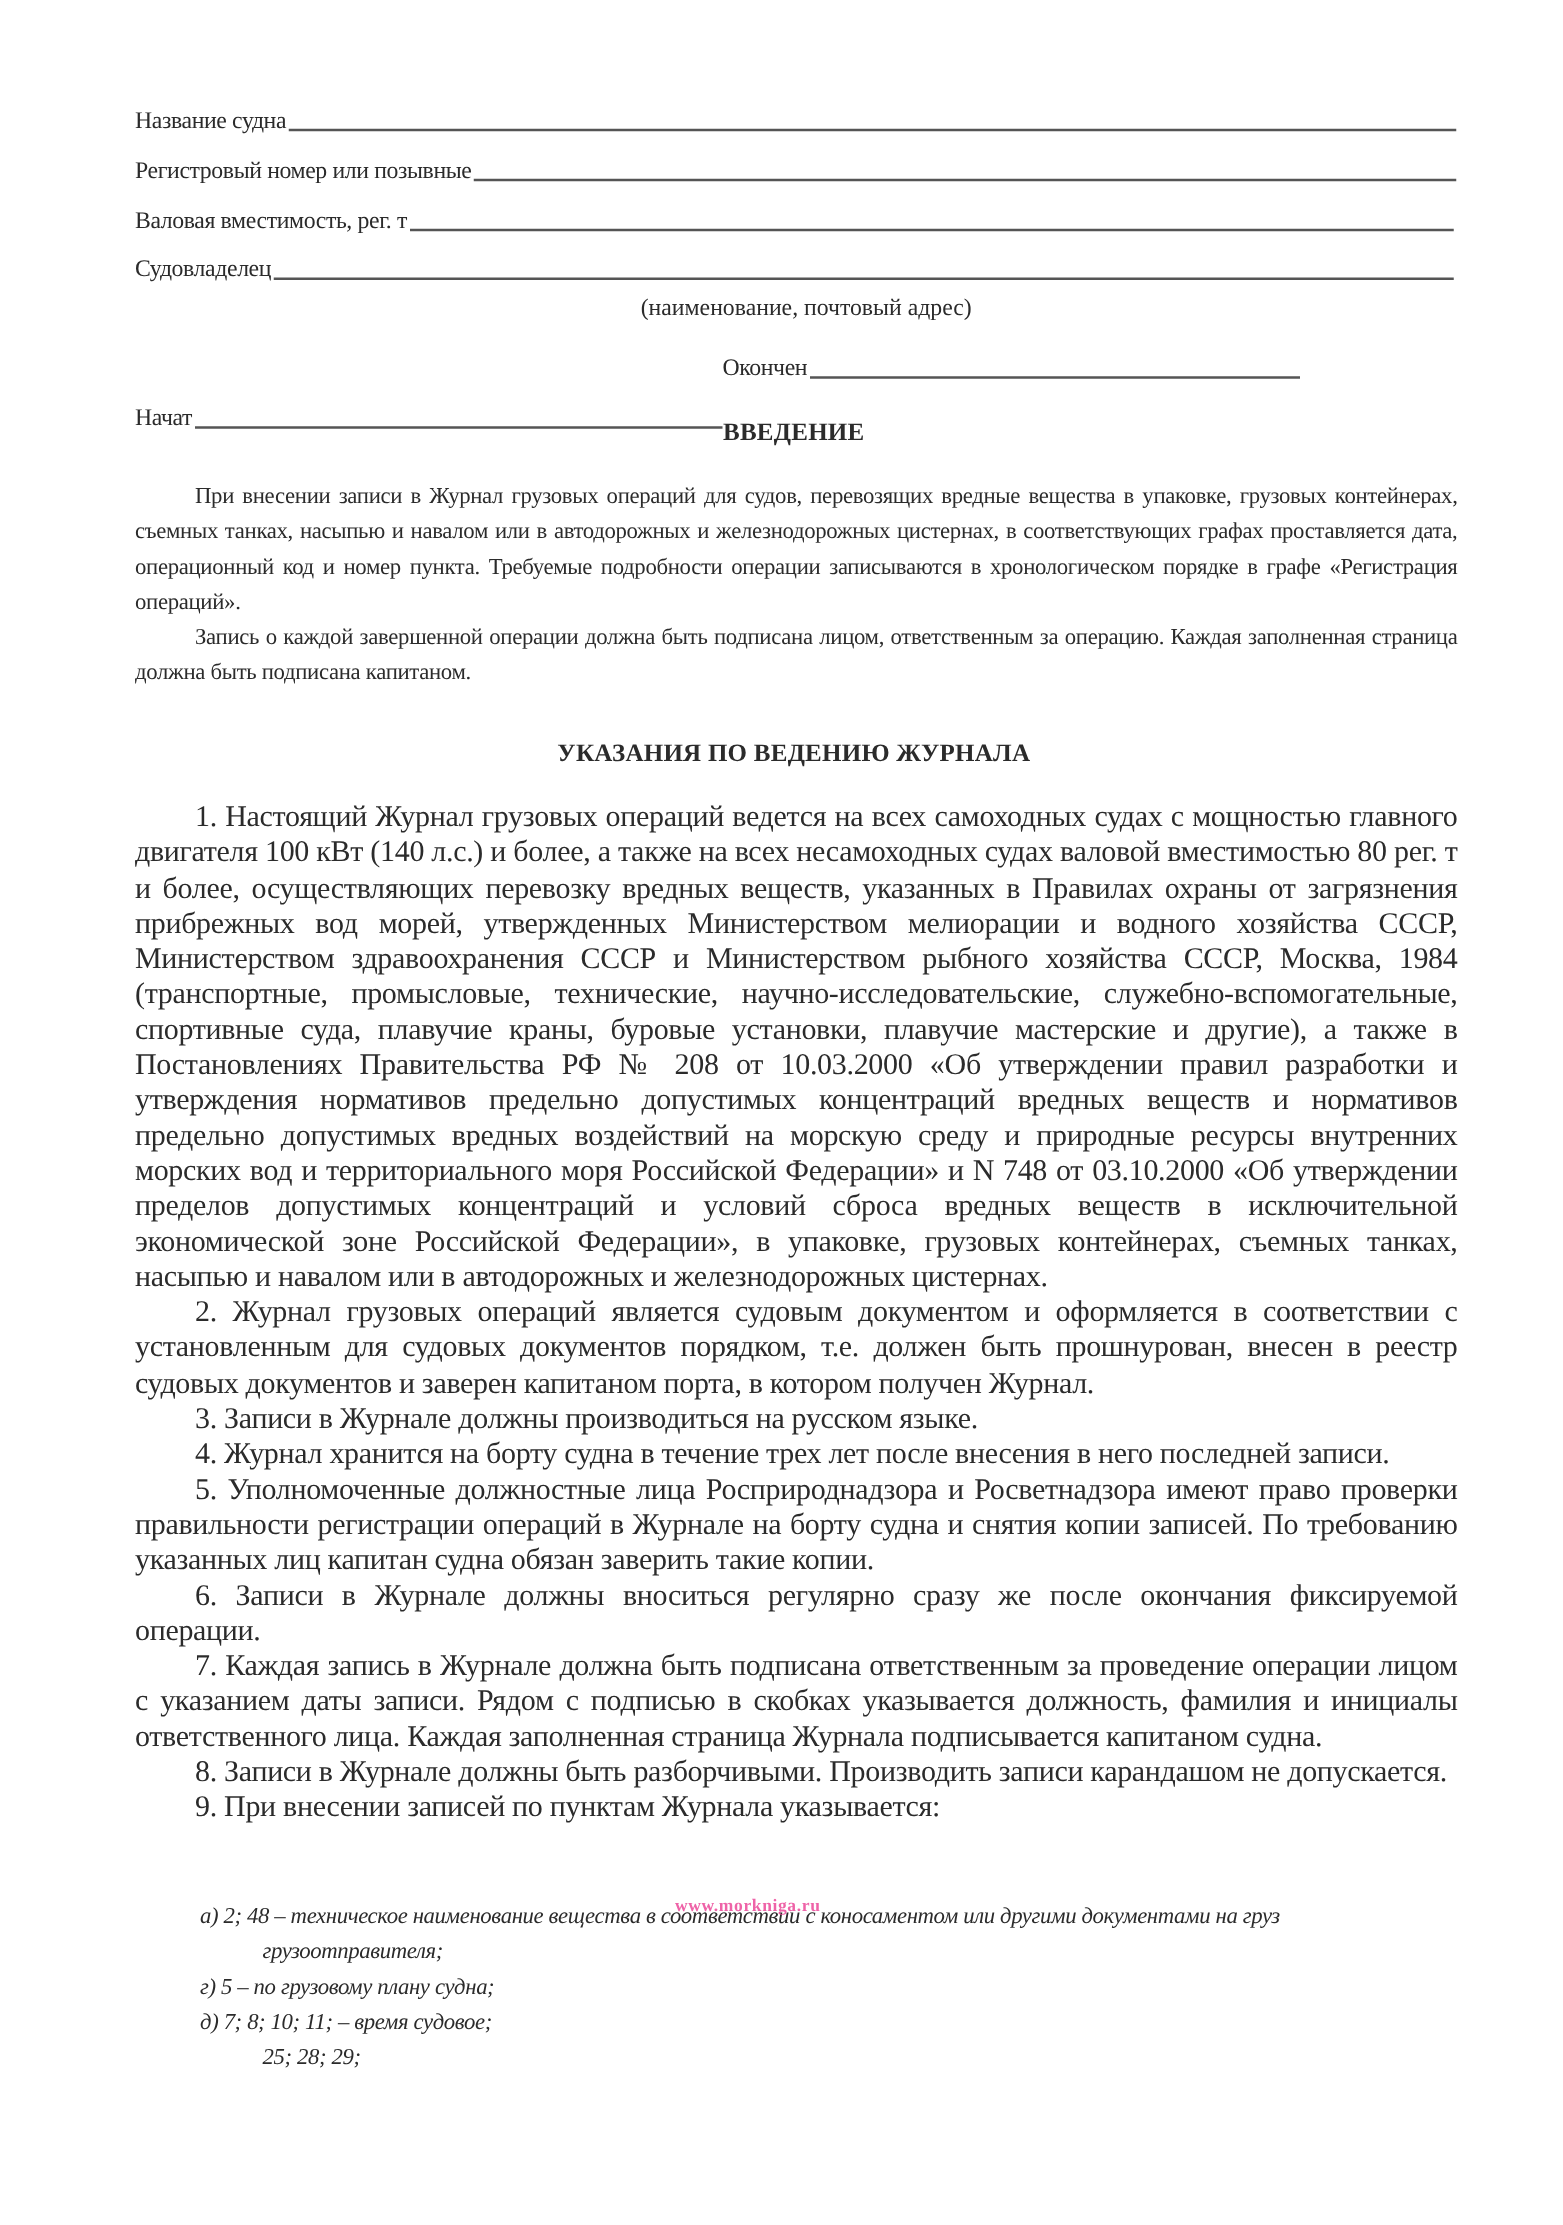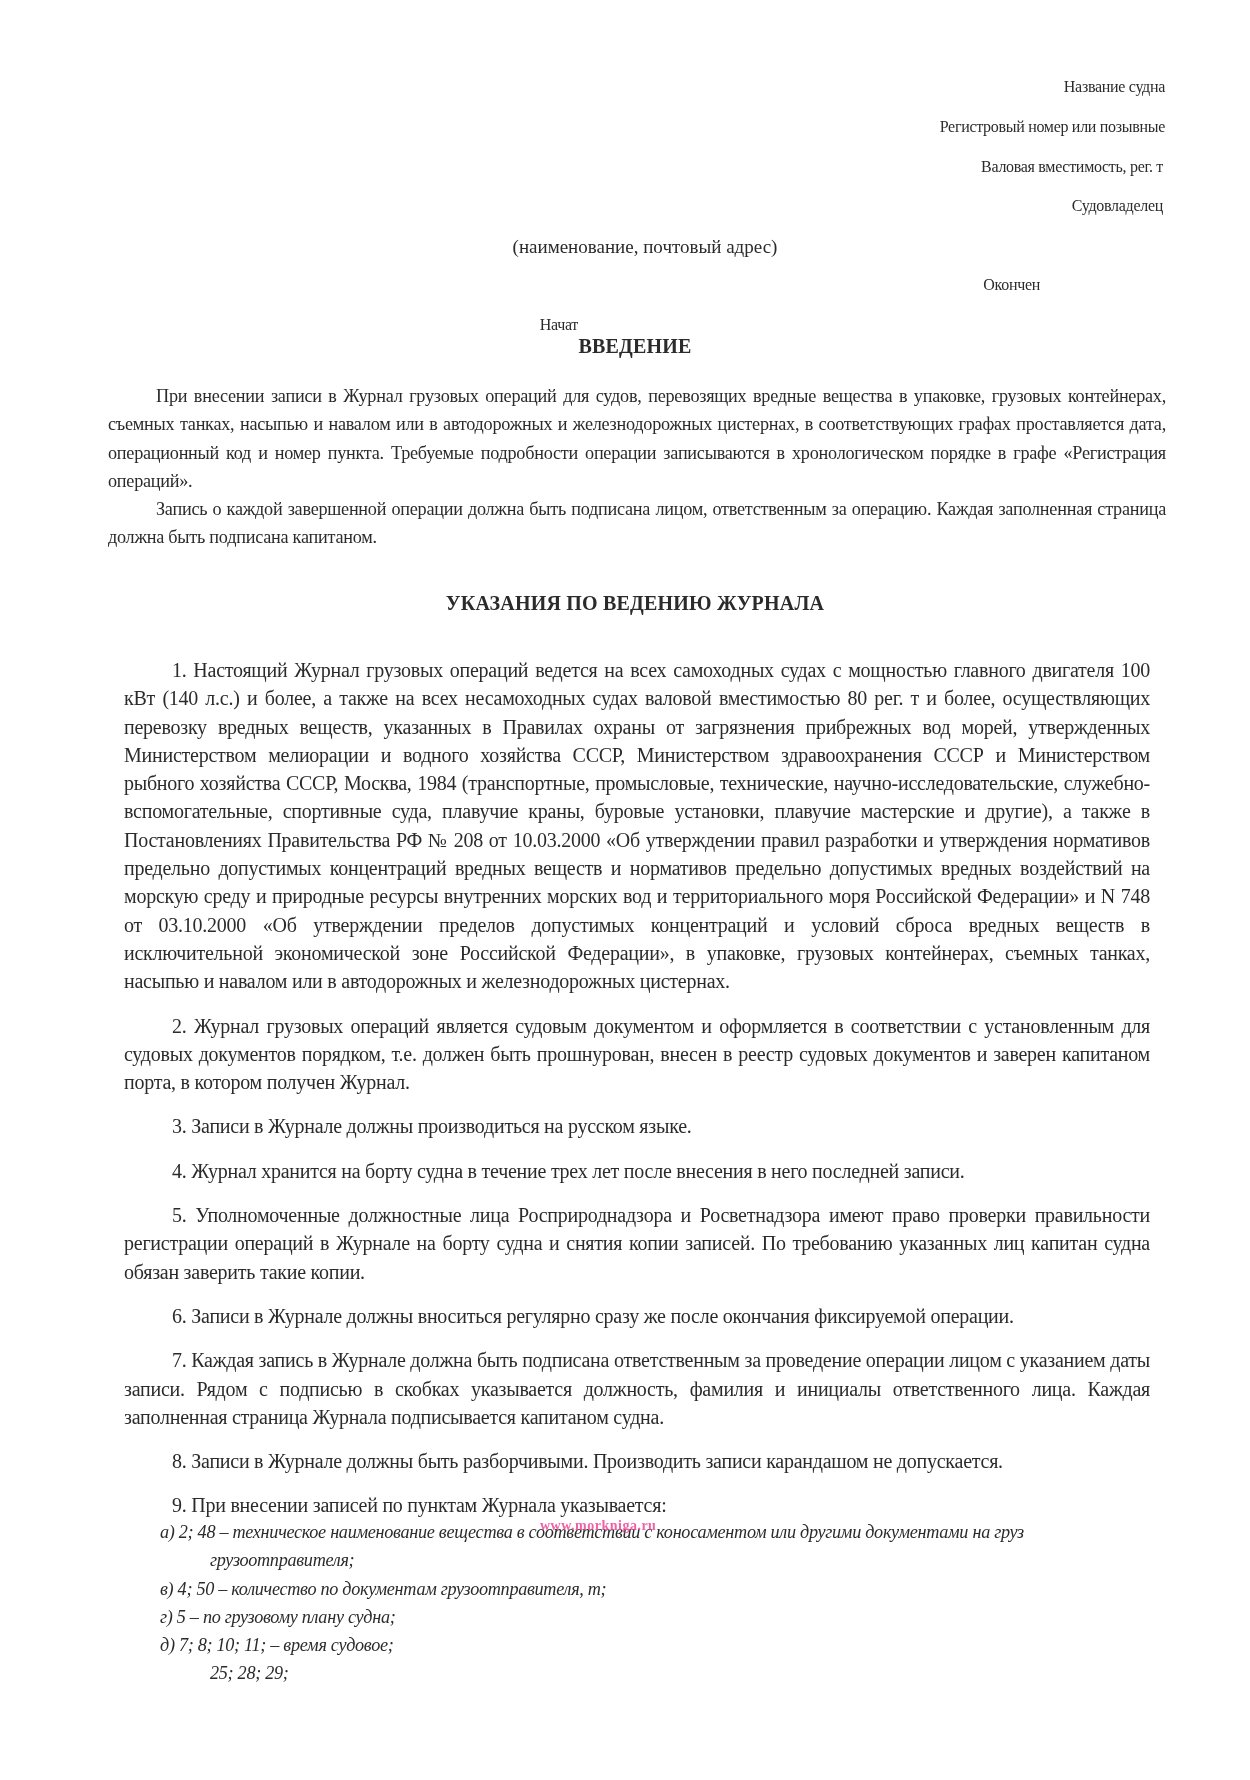--- a/index.html
+++ b/index.html
@@ -4,21 +4,21 @@
   <style>
     html, body { margin: 0; padding: 0; background: #ffffff; }
     body {
       width: 1250px; height: 1780px; position: relative; overflow: hidden;
       font-family: "Liberation Serif", "DejaVu Serif", serif;
       color: #2b2b2b;
     }
     .page { position: absolute; left: 0; top: 0; width: 1250px; height: 1780px; }
 
     
-    .field { position: absolute; left: 108px; height: 30px; display: flex; align-items: flex-end; font-size: 16px; flex-direction: column; }
+    .field { position: absolute; left: 108px; height: 30px; display: flex; align-items: flex-end; font-size: 19px; }
     .field .lbl { white-space: nowrap; letter-spacing: -0.3px; }
     .field .line { flex: 1; border-bottom: 2px solid #555; height: 0; margin-bottom: 3px; margin-left: 2px; }
     #f1 { top: 78px; width: 1057px; }
     #f2 { top: 118px; width: 1057px; font-family: Liberation Serif, serif; }
     #f3 { top: 158px; width: 1055px; }
     #f4 { top: 197px; width: 1055px; }
     .hint { position: absolute; top: 236px; left: 0; width: 1250px; text-align: center; font-size: 19px; padding-left: 40px; box-sizing: border-box; }
     #f5 { top: 276px; width: 470px; margin-top: 40px; }
     #f6 { top: 276px; left: 578px; width: 462px; }
 
@@ -27,21 +27,21 @@
     #h-intro { top: 335px; }
     #h-rules { top: 592px; }
 
     .para { position: absolute; left: 108px; width: 1058px; font-size: 18.2px; line-height: 28.3px;
             text-align: justify; margin: 0; letter-spacing: -0.25px; }
     .para.ind { text-indent: 48px; }
     #p-intro1 { top: 382px; }
     #p-intro2 { top: 495px; }
 
     #rules { position: absolute; left: 108px; top: 640px; width: 1058px; }
-    #rules p { margin: 16px; font-size: 20px; line-height: 28.3px; text-align: justify; text-indent: 48px; letter-spacing: -0.25px; }
+    #rules p { margin: 0; font-size: 24px; line-height: 28.3px; text-align: justify; text-indent: 48px; letter-spacing: -0.25px; }
 
     #sub { position: absolute; left: 160px; top: 1518px; width: 1006px; font-style: italic; font-size: 18.2px; line-height: 28.3px; letter-spacing: -0.3px; }
     #sub p { margin: 0; padding-left: 50px; text-indent: -50px; }
     #sub p.cont { padding-left: 50px; text-indent: 0; }
 
     .watermark { position: absolute; left: 540px; top: 1518px; font-size: 14px; font-weight: bold; color: #ec4899; opacity: 0.85; letter-spacing: 0.5px; }
   </style>
 </head>
 <body>
 
@@ -85,20 +85,19 @@
     <p>4. Журнал хранится на борту судна в течение трех лет после внесения в него последней записи.</p>
     <p>5. Уполномоченные должностные лица Росприроднадзора и Росветнадзора имеют право проверки правильности регистрации операций в Журнале на борту судна и снятия копии записей. По требованию указанных лиц капитан судна обязан заверить такие копии.</p>
     <p>6. Записи в Журнале должны вноситься регулярно сразу же после окончания фиксируемой операции.</p>
     <p>7. Каждая запись в Журнале должна быть подписана ответственным за проведение операции лицом с указанием даты записи. Рядом с подписью в скобках указывается должность, фамилия и инициалы ответственного лица. Каждая заполненная страница Журнала подписывается капитаном судна.</p>
     <p>8. Записи в Журнале должны быть разборчивыми. Производить записи карандашом не допускается.</p>
     <p>9. При внесении записей по пунктам Журнала указывается:</p>
   </div>
 
   <div id="sub">
     <p>а) 2; 48 – техническое наименование вещества в соответствии с коносаментом или другими документами на груз грузоотправителя;</p>
-    <p>в) 4; 50 – количество по документам грузоотправителя, т;</p>
     <p>г) 5 – по грузовому плану судна;</p>
     <p>д) 7; 8; 10; 11; – время судовое;</p>
     <p class="cont">25; 28; 29;</p>
   </div>
 
   <div class="watermark">www.morkniga.ru</div>
 </div>
 
 </body></html>

